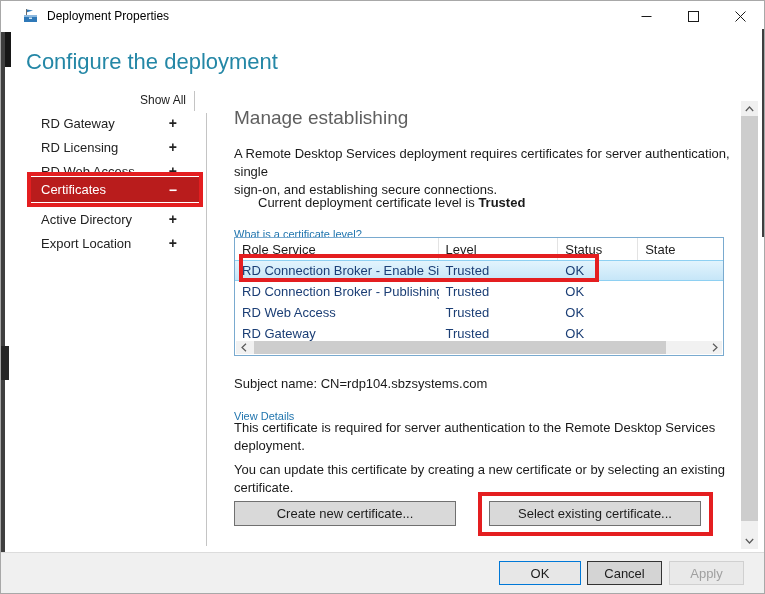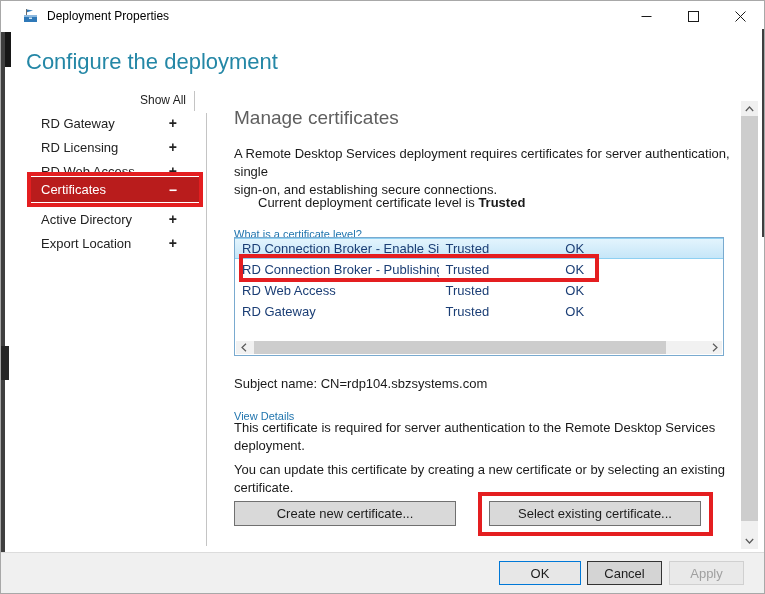--- a/index.html
+++ b/index.html
@@ -164,29 +164,35 @@
 </div>
 <div class="abs nav-item ni4">
   <span>Active Directory</span>
   <span class="glyph">+</span>
 </div>
 <div class="abs nav-item ni5">
   <span>Export Location</span>
   <span class="glyph">+</span>
 </div>
 
-<div class="abs main-heading">Manage certificates</div>
+<div class="abs main-heading">Manage establishing</div>
 <div class="abs para p-intro">A Remote Desktop Services deployment requires certificates for server authentication, single
 sign-on, and establishing secure connections.</div>
 <div class="abs level-line">
   <span>Current deployment certificate level is </span><span class="bold">Trusted</span>
 </div>
 <div class="abs link link-cert-level">What is a certificate level?</div>
 
 <div class="abs cert-table">
+  <div class="t-header">
+    <div class="cell c-role">Role Service</div>
+    <div class="cell c-level">Level</div>
+    <div class="cell c-status">Status</div>
+    <div class="cell c-state">State</div>
+  </div>
   <div class="t-row selected">
     <div class="cell c-role">RD Connection Broker - Enable Sing</div>
     <div class="cell c-level">Trusted</div>
     <div class="cell c-status">OK</div>
     <div class="cell c-state"></div>
   </div>
   <div class="t-row">
     <div class="cell c-role">RD Connection Broker - Publishing</div>
     <div class="cell c-level">Trusted</div>
     <div class="cell c-status">OK</div>

